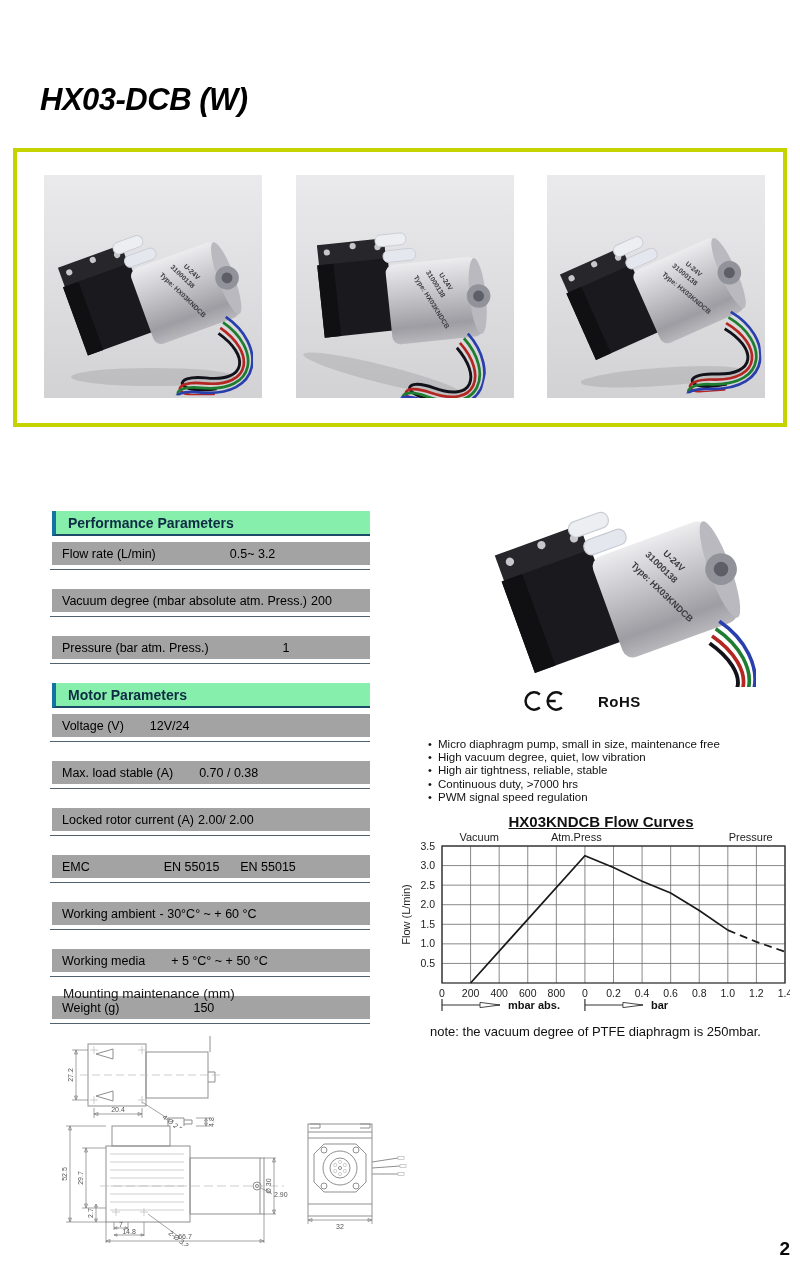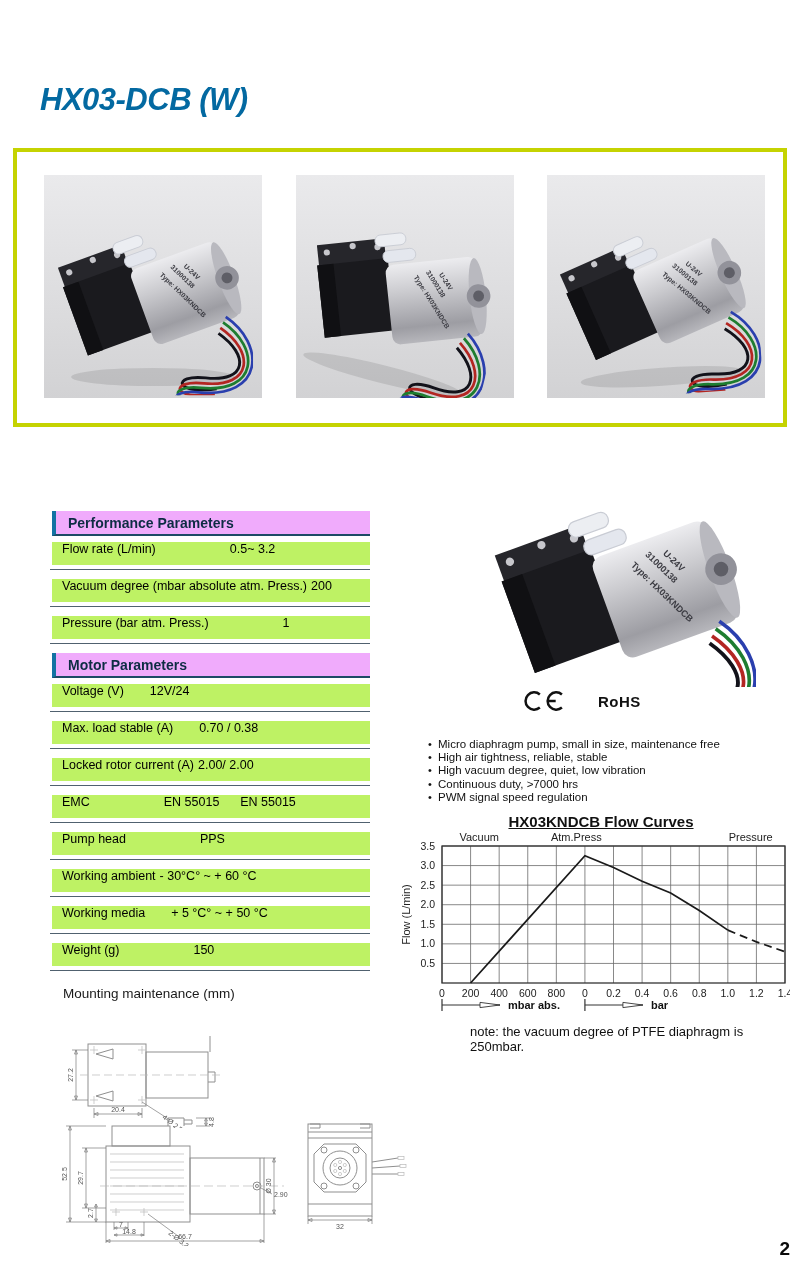--- a/index.html
+++ b/index.html
@@ -1,32 +1,32 @@
 <!DOCTYPE html>
 <html><head>
 <meta charset="utf-8">
 <style>
   html,body{margin:0;padding:0;background:#fff;}
   body{font-family:"Liberation Sans",sans-serif;color:#000;}
   .page{position:relative;width:800px;height:1282px;background:#fff;overflow:hidden;}
 
   
-  .title{position:absolute;left:40px;top:82px;font-size:31px;font-weight:bold;font-style:italic;letter-spacing:-.5px;color:#0369a1;}
+  .title{position:absolute;left:40px;top:82px;font-size:31px;font-weight:bold;font-style:italic;letter-spacing:-.5px;color:#000000;}
 
   
   .gallery{position:absolute;left:13px;top:148px;width:766px;height:271px;border:4px solid #c5d301;background:#fff;}
   .photo{position:absolute;top:23px;width:218px;height:223px;background:linear-gradient(180deg,#eaeaec 0%,#dddddf 55%,#d2d2d4 100%);overflow:hidden;}
   .photo svg{width:100%;height:100%;}
   .ph1{left:27px;} .ph2{left:279px;} .ph3{left:530px;}
 
   
   .tables{position:absolute;left:52px;top:511px;width:318px;}
-  .th{height:25px;line-height:25px;background:#f0abfc;color:#0d2c43;font-size:14px;font-weight:bold;
+  .th{height:25px;line-height:25px;background:#86efac;color:#0d2c43;font-size:14px;font-weight:bold;
       padding-left:12px;border-left:4px solid #1373a3;border-bottom:2px solid #1d4a66;box-sizing:border-box;margin-bottom:6px;}
-  .tr{position:relative;height:23px;background:#bef264;display:flex;padding-left:10px;box-sizing:border-box;margin-bottom:14px;}
+  .tr{position:relative;height:23px;background:#a3a3a3;display:flex;align-items:center;padding-left:10px;box-sizing:border-box;margin-bottom:24px;}
   .tr::after{content:"";position:absolute;left:-2px;right:0;bottom:-5px;height:1px;background:#50616f;}
   .tl{font-size:12.5px;white-space:pre;}
   .tv{font-size:12.5px;white-space:pre;}
   .g-s{margin-left:4px;} .g-m{margin-left:26px;} .g-l{margin-left:58px;padding-left:16px;}
 
   
   .big-photo{position:absolute;left:430px;top:482px;width:358px;height:205px;background:#fff;}
   .big-photo svg{width:100%;height:100%;}
   .marks{position:absolute;left:524px;top:690px;display:flex;align-items:center;gap:26px;}
   .marks .ce{width:48px;height:22px;}
@@ -34,21 +34,21 @@
   .features{position:absolute;left:426px;top:738px;width:368px;margin:0;padding:0;list-style:none;}
   .features li{position:relative;font-size:11.5px;line-height:13.2px;padding-left:12px;color:#111;}
   .features li::before{content:"•";position:absolute;left:2px;top:0;font-size:11px;}
 
   
   .chart-title{position:absolute;left:420px;top:813px;width:362px;text-align:center;font-size:15px;font-weight:bold;color:#111;text-decoration:underline;}
   .chart-wrap{position:absolute;left:400px;top:830px;width:390px;height:186px;}
   .ct{font:10.5px "Liberation Sans",sans-serif;fill:#222;}
   .ct2{font:11px "Liberation Sans",sans-serif;fill:#222;}
   .ct3{font:bold 11px "Liberation Sans",sans-serif;fill:#111;}
-  .note{position:absolute;left:430px;top:1024px;font-size:13px;color:#111;margin-left:40px;}
+  .note{position:absolute;left:430px;top:1024px;font-size:13px;color:#111;}
 
   
   .mount-head{position:absolute;left:63px;top:986px;font-size:13.5px;color:#1a1a1a;}
   .drw{position:absolute;}
   .d1{left:58px;top:1028px;width:185px;height:100px;}
   .d2{left:48px;top:1112px;width:245px;height:134px;}
   .d3{left:286px;top:1116px;width:122px;height:118px;}
   .dln{stroke:#8f8f8f;stroke-width:1;fill:none;}
   .dlt{stroke:#b9b9b9;stroke-width:.7;fill:none;}
   .ddm{stroke:#7b7b7b;stroke-width:.7;fill:none;}
@@ -144,24 +144,20 @@
     <div class="tr">
       <span class="tl">Locked rotor current (A)</span>
       <span class="tv g-s">2.00/ 2.00</span>
     </div>
     <div class="tr">
       <span class="tl">EMC</span>
       <span class="tv g-l">EN 55015      EN 55015</span>
     </div>
 
     <div class="tr">
-      <span class="tl">Pump head</span>
-      <span class="tv g-l">PPS</span>
-    </div>
-    <div class="tr">
       <span class="tl">Working ambient</span>
       <span class="tv g-s">- 30°C° ~ + 60 °C</span>
     </div>
     <div class="tr">
       <span class="tl">Working media</span>
       <span class="tv g-m">+ 5 °C° ~ + 50 °C</span>
     </div>
     <div class="tr">
       <span class="tl">Weight (g)</span>
       <span class="tv g-l">150</span>
@@ -178,22 +174,22 @@
     <svg class="ce" viewBox="0 0 50 22">
       <path d="M16.5,4.2 A9,9 0 1 0 16.5,17.8" fill="none" stroke="#111" stroke-width="2.6"></path>
       <path d="M39.5,4.2 A9,9 0 1 0 39.5,17.8" fill="none" stroke="#111" stroke-width="2.6"></path>
       <path d="M24,11 H33" fill="none" stroke="#111" stroke-width="2.6"></path>
     </svg>
     <span class="rohs">RoHS</span>
   </div>
 
   <ul class="features">
     <li>Micro diaphragm pump, small in size, maintenance free</li>
+    <li>High vacuum degree, quiet, low vibration</li>
     <li>High air tightness, reliable, stable</li>
-    <li>High vacuum degree, quiet, low vibration</li>
     <li>Continuous duty, &gt;7000 hrs</li>
     <li>PWM signal speed regulation</li>
   </ul>
 
   <div class="chart-title">HX03KNDCB Flow Curves</div>
   <div class="chart-wrap">
     <svg id="flow-chart" viewBox="0 0 390 186" width="390" height="186">
         <line x1="42" y1="16" x2="42" y2="153" stroke="#6b6b6b" stroke-width="0.8"></line>
         <line x1="70.58333333333333" y1="16" x2="70.58333333333333" y2="153" stroke="#6b6b6b" stroke-width="0.8"></line>
         <line x1="99.16666666666666" y1="16" x2="99.16666666666666" y2="153" stroke="#6b6b6b" stroke-width="0.8"></line>

